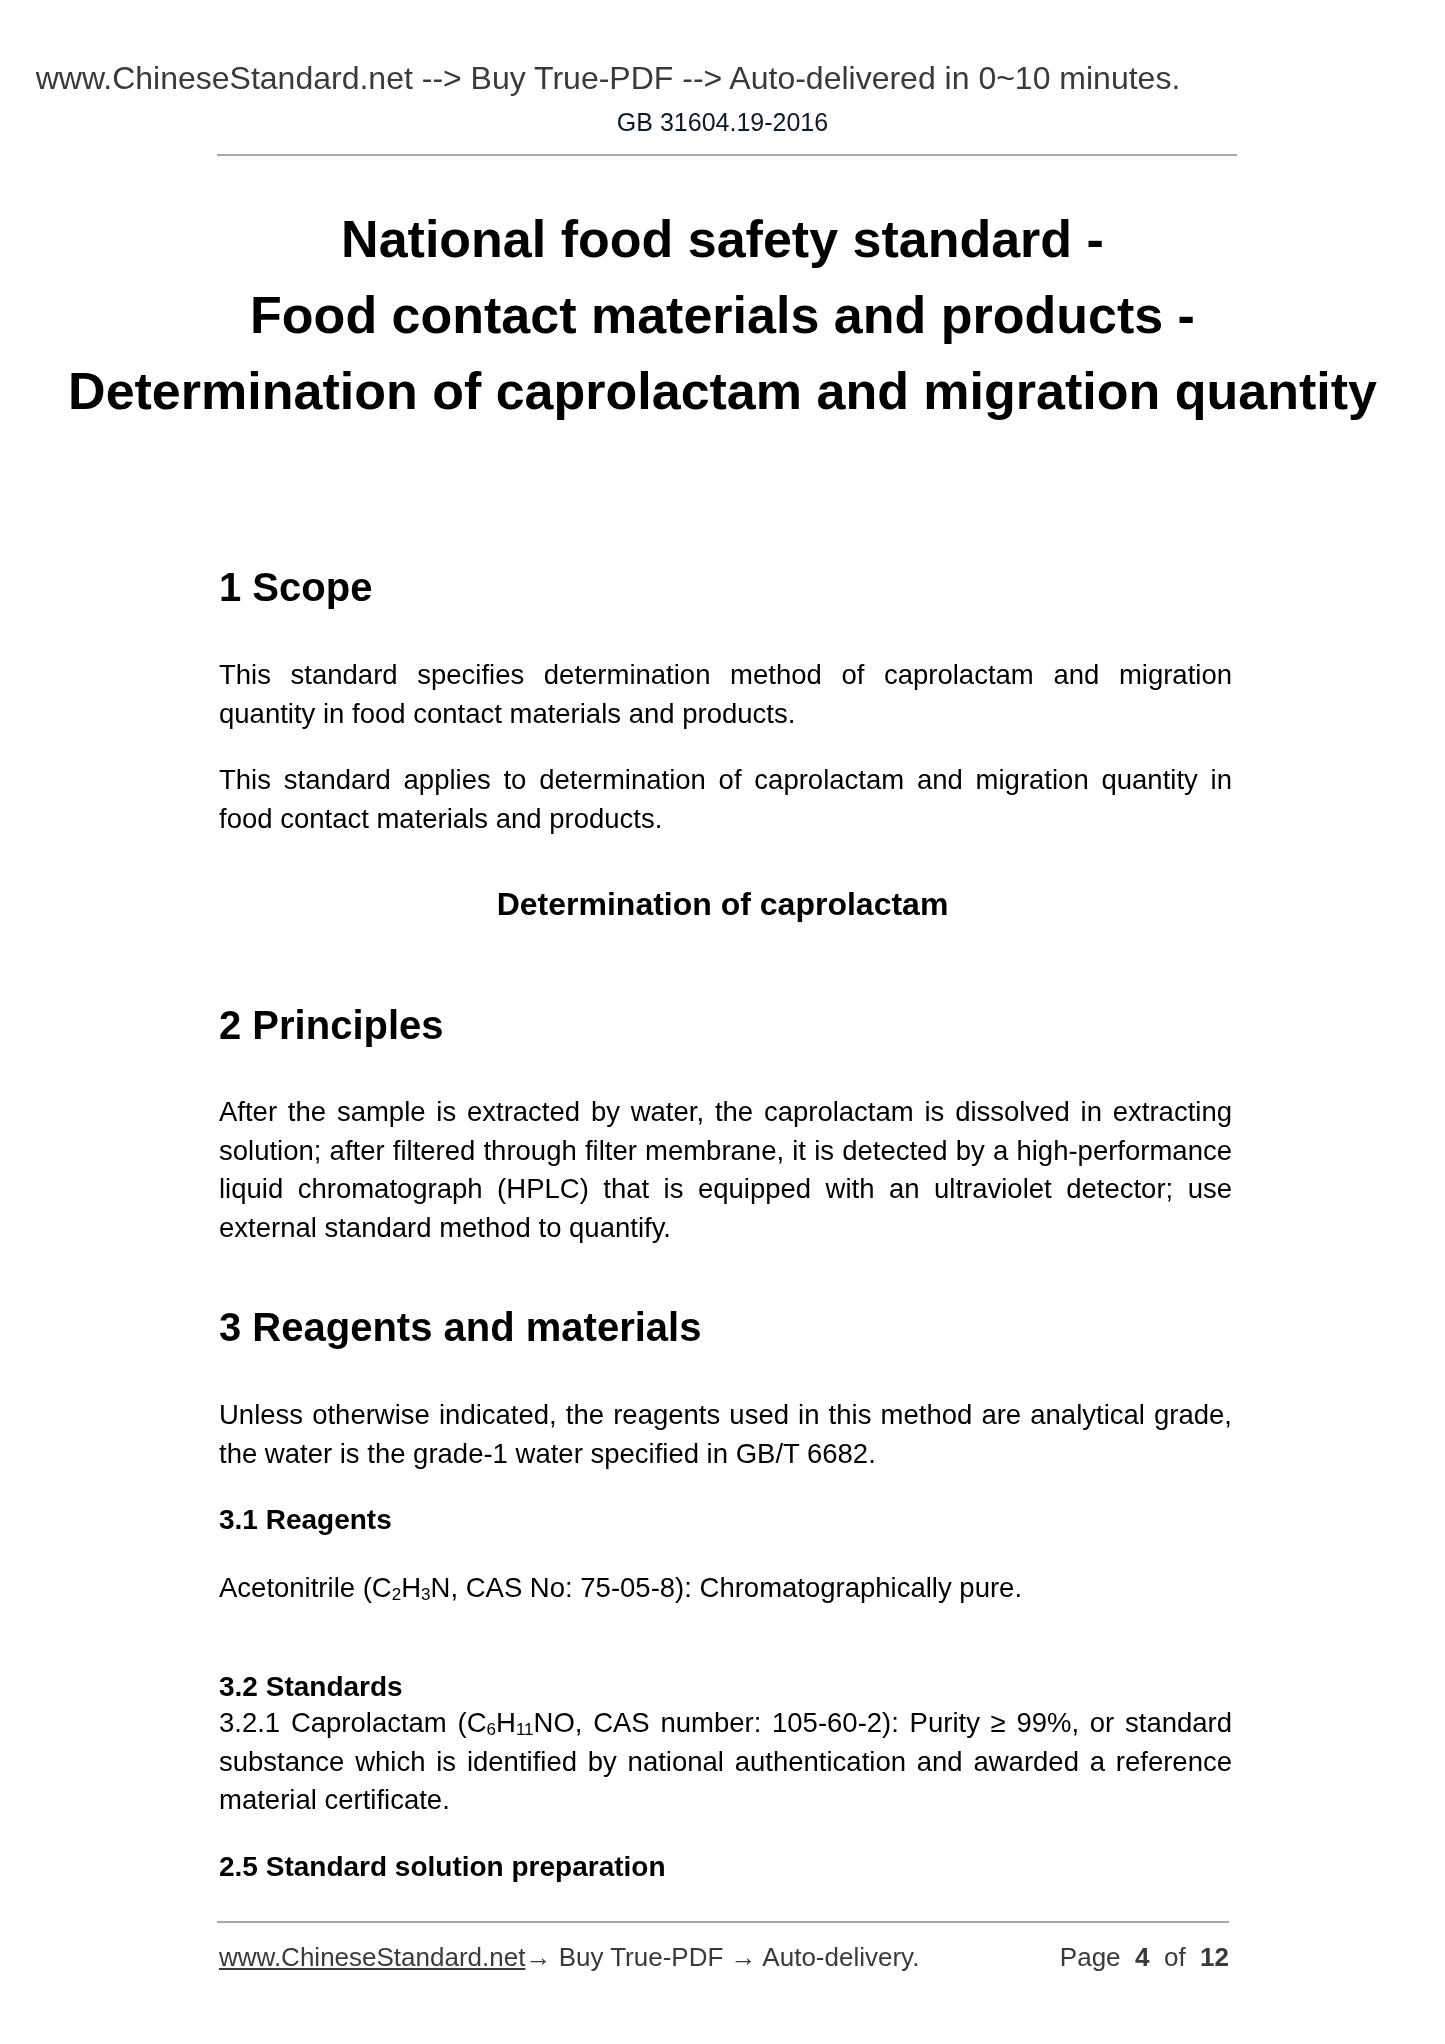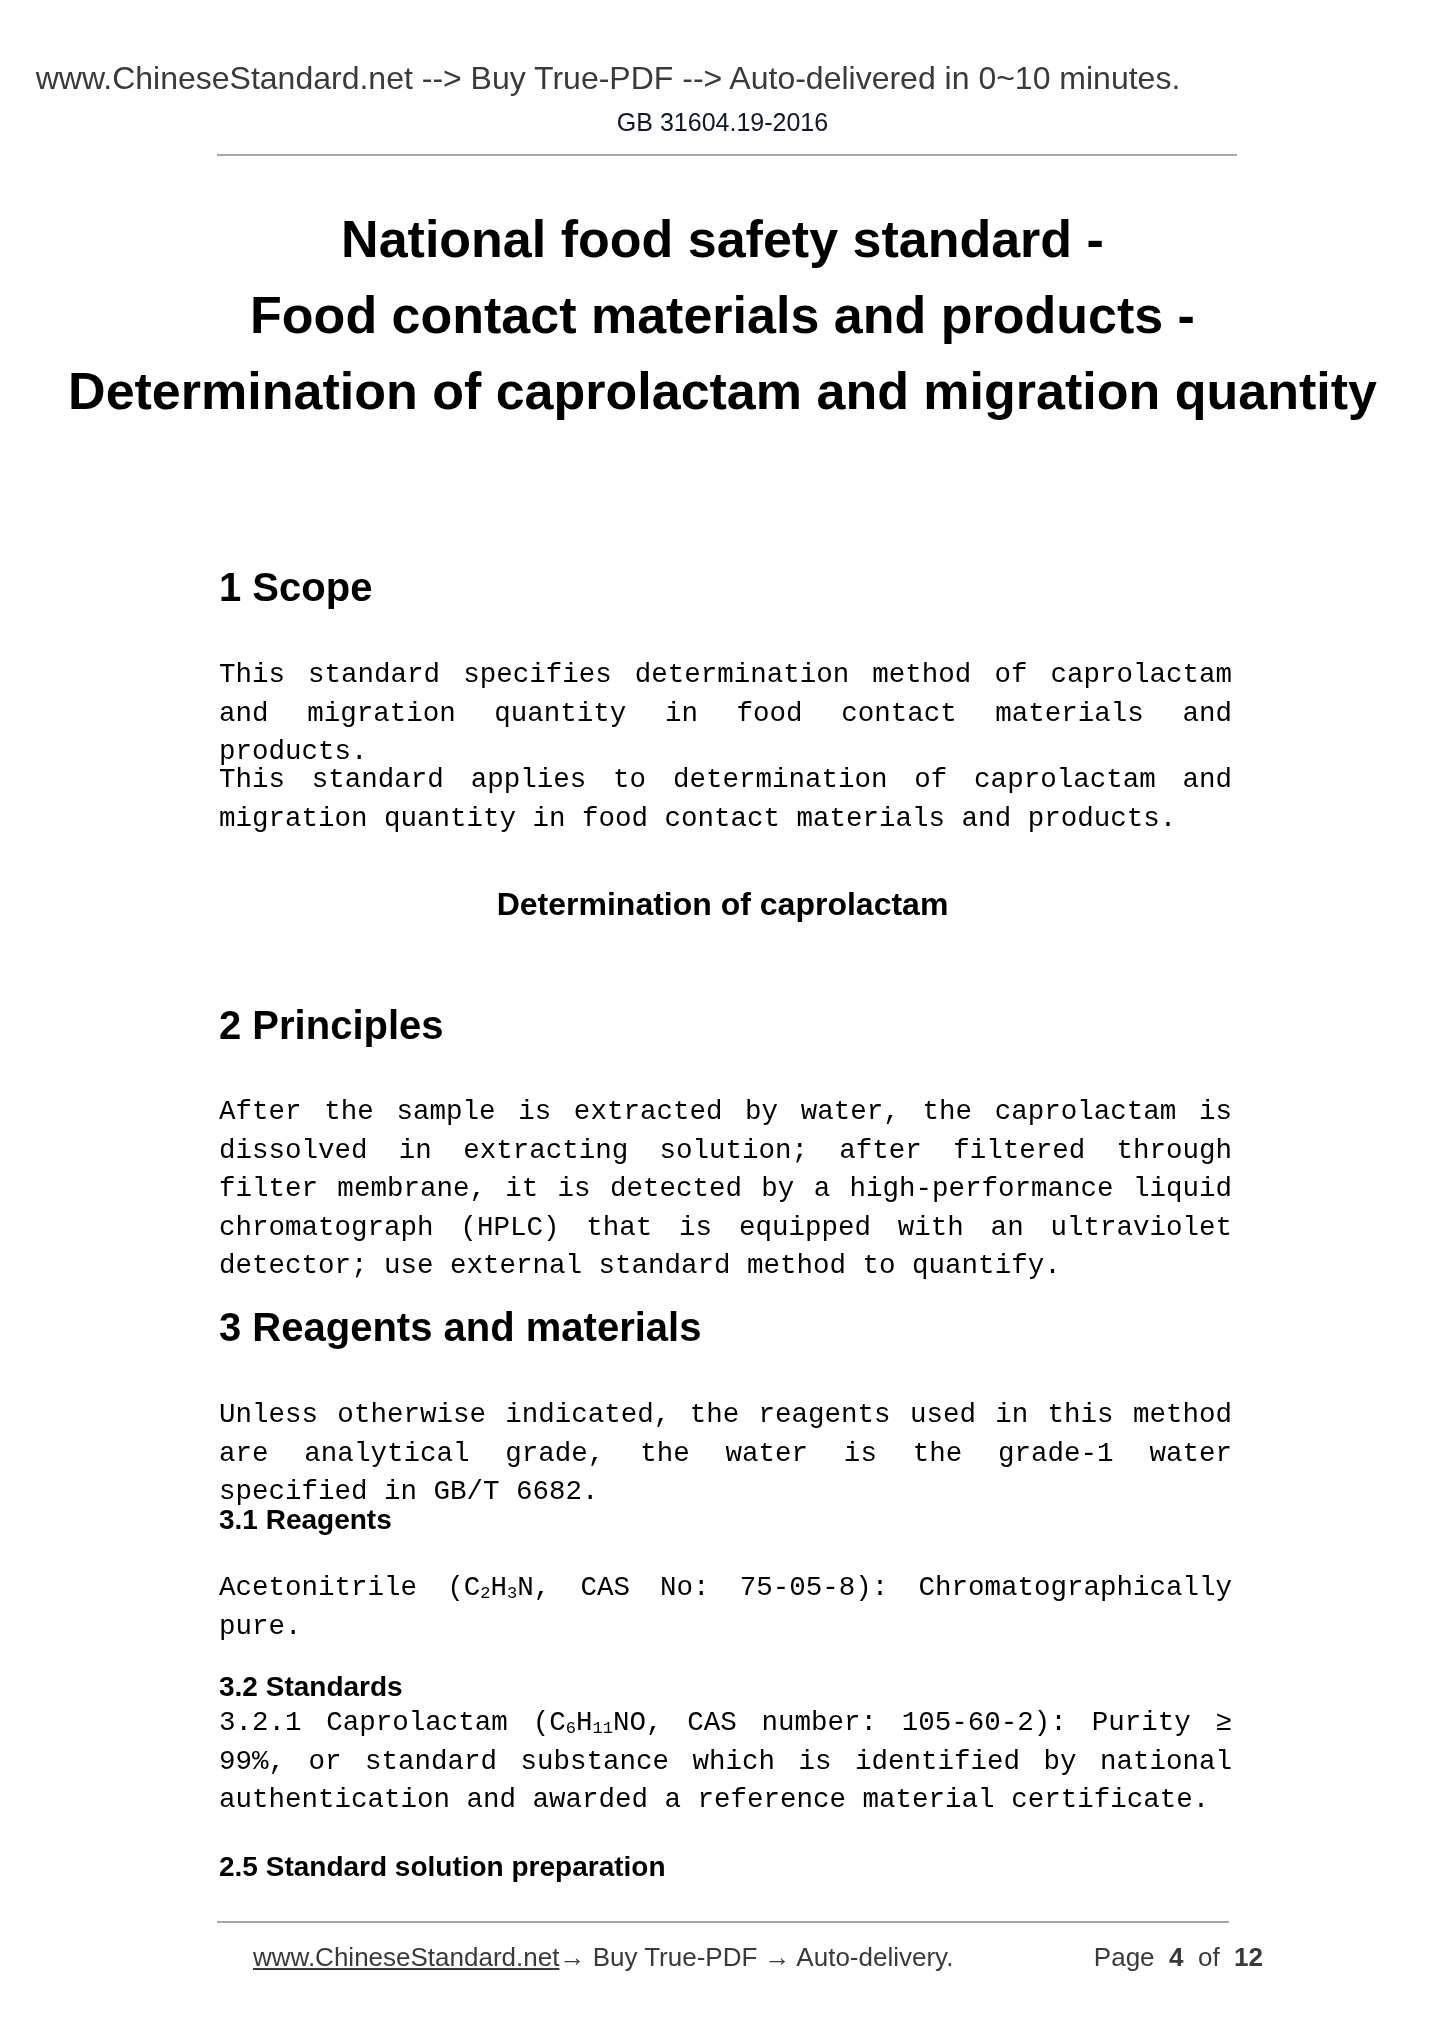--- a/index.html
+++ b/index.html
@@ -6,24 +6,24 @@
   body { width: 1445px; height: 2044px; position: relative; overflow: hidden;
          font-family: "Liberation Sans", sans-serif; color: #000; }
   .abs { position: absolute; }
   .hdr-top { left: 0; width: 1216px; top: 60px; text-align: center; font-size: 32px; color: #3a3a3a; line-height: 36px; }
   .hdr-gb  { left: 0; width: 1445px; top: 107px; text-align: center; font-size: 25px; color: #0f172a; line-height: 30px; }
   .rule-top { left: 217px; width: 1020px; top: 154px; height: 0; border-top: 2px solid #a8a8a8; }
   .title { left: 0; width: 1445px; text-align: center; font-weight: bold; font-size: 52px; line-height: 46px; }
   .h1 { left: 219px; font-weight: bold; font-size: 40px; line-height: 48px; }
   .h2 { left: 219px; font-weight: bold; font-size: 28px; line-height: 34px; }
   .center-h { left: 0; width: 1445px; text-align: center; font-weight: bold; font-size: 32px; line-height: 40px; }
-  .para { left: 219px; width: 1013px; font-size: 27.5px; line-height: 38.5px; text-align: justify; font-family: Liberation Mono, monospace; }
+  .para { left: 219px; width: 1013px; font-size: 27.5px; line-height: 38.5px; text-align: justify; }
   sub { font-size: 62%; vertical-align: -0.15em; line-height: 0; }
   .rule-bot { left: 217px; width: 1012px; top: 1921px; height: 0; border-top: 2px solid #a8a8a8; }
-  .footer { left: 219px; width: 1010px; top: 1940px; font-size: 26px; line-height: 34px; color: #3a3a3a; display: flex; justify-content: space-between; margin-left: 34px; }
+  .footer { left: 219px; width: 1010px; top: 1940px; font-size: 26px; line-height: 34px; color: #3a3a3a; display: flex; justify-content: space-between; }
   .footer a { color: #3a3a3a; text-decoration: underline; }
   .footer b { color: #3a3a3a; }
 </style>
 </head>
 <body>
 
 <div class="abs hdr-top">www.ChineseStandard.net --&gt; Buy True-PDF --&gt; Auto-delivered in 0~10 minutes.</div>
 <div class="abs hdr-gb">GB 31604.19-2016</div>
 <div class="abs rule-top"></div>
 

